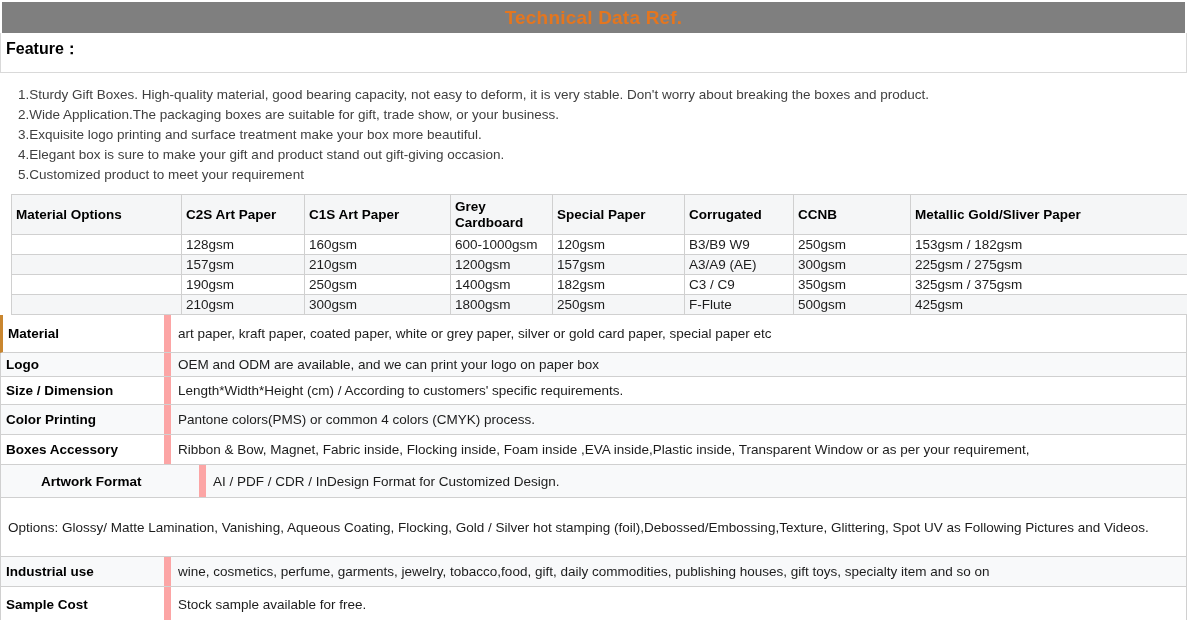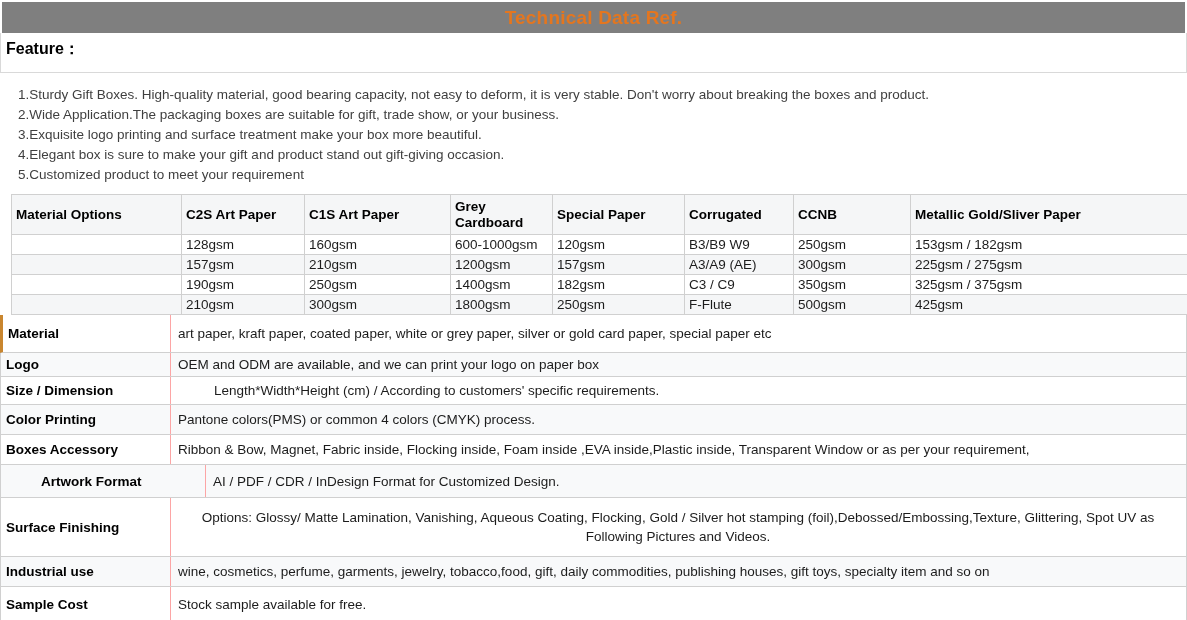--- a/index.html
+++ b/index.html
@@ -60,35 +60,35 @@
   .specs { width: 100%; }
   .spec-row {
     display: flex; align-items: stretch;
     border: 1px solid #d0d0d0; border-top: 0;
     background: #fff;
   }
   .spec-row.stripe { background: #f8f9fa; }
   .spec-row.hl { border-left: 3px solid #c9862f; }
   .spec-label {
     width: 170px; flex: 0 0 170px;
-    border-right: 1px solid #fca5a5;
+    border-right: 7px solid #fca5a5;
     display: flex; align-items: center;
     padding: 2px 4px 2px 5px;
     font-size: 13.5px; font-weight: bold; color: #000;
   }
   .spec-row.hl .spec-label { flex-basis: 168px; width: 168px; }
   .spec-value {
     flex: 1 1 auto;
     display: flex; align-items: center;
     padding: 2px 8px 2px 7px;
     font-size: 13.5px; color: #1c1c1c; line-height: 19px; text-align: center;
   }
   .r-material   { min-height: 38px; }
   .r-logo       { min-height: 23px; }
-  .r-size       { min-height: 28px; gap: 36px; }
+  .r-size       { min-height: 28px; }
   .r-color      { min-height: 30px; }
   .r-boxes      { min-height: 30px; }
   .r-artwork    { min-height: 33px; padding-left: 35px; }
   .r-surface    { min-height: 59px; }
   .r-industrial { min-height: 30px; }
   .r-sample     { min-height: 35px; }
 </style>
 </head>
 <body>
 
@@ -201,21 +201,20 @@
       <div class="spec-label">Boxes Accessory</div>
       <div class="spec-value">Ribbon &amp; Bow, Magnet, Fabric inside, Flocking inside, Foam inside ,EVA inside,Plastic inside, Transparent Window or as per your requirement,</div>
     </div>
 
     <div class="spec-row stripe r-artwork">
       <div class="spec-label">Artwork Format</div>
       <div class="spec-value">AI / PDF / CDR / InDesign Format for Customized Design.</div>
     </div>
 
     <div class="spec-row r-surface">
-      <div class="spec-label">Surface Finishing</div>
       <div class="spec-value">Options: Glossy/ Matte Lamination, Vanishing, Aqueous Coating, Flocking, Gold / Silver hot stamping (foil),Debossed/Embossing,Texture, Glittering, Spot UV as Following Pictures and Videos.</div>
     </div>
 
     <div class="spec-row stripe r-industrial">
       <div class="spec-label">Industrial use</div>
       <div class="spec-value">wine, cosmetics, perfume, garments, jewelry, tobacco,food, gift, daily commodities, publishing houses, gift toys, specialty item and so on</div>
     </div>
 
     <div class="spec-row r-sample">
       <div class="spec-label">Sample Cost</div>

